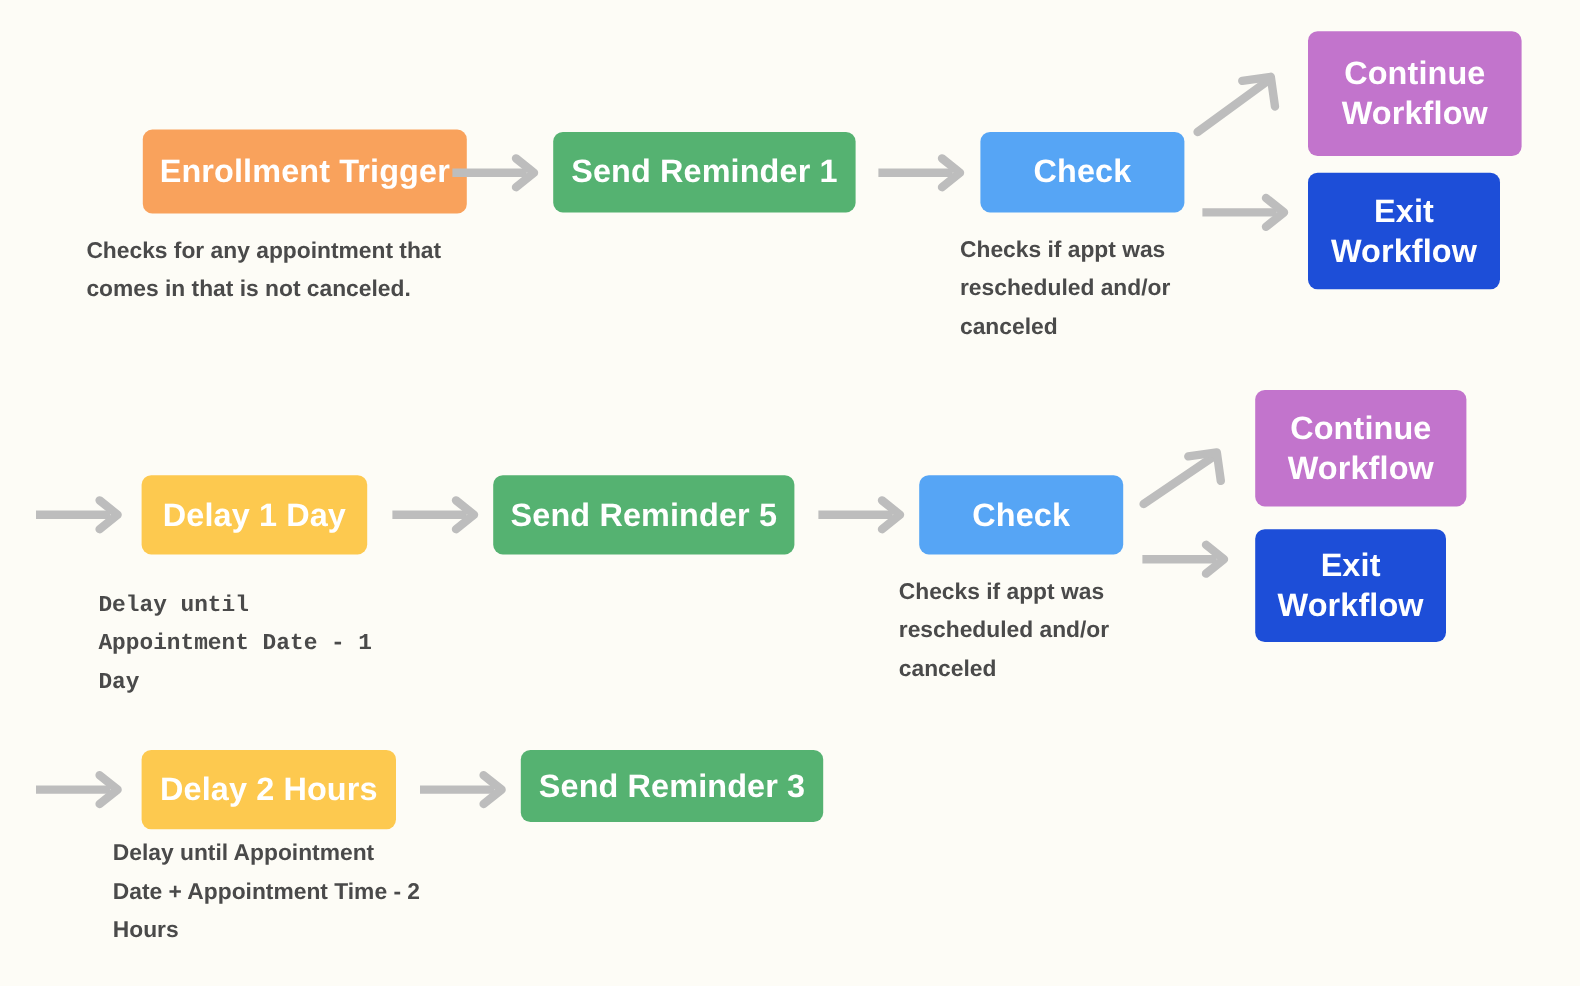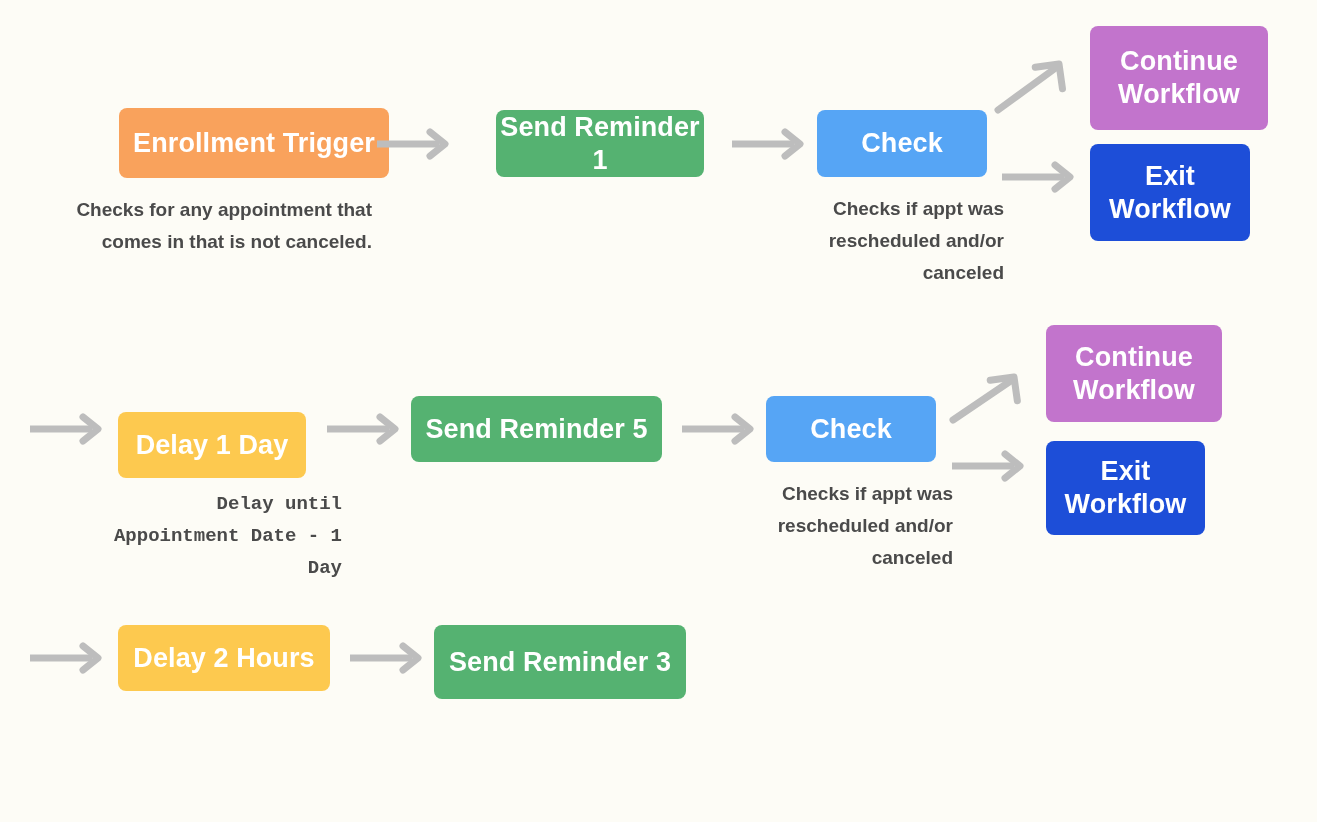--- a/index.html
+++ b/index.html
@@ -44,21 +44,21 @@
 
   .node-label {
     display: block;
     width: 100%;
   }
 
   
   .caption {
     position: absolute;
     box-sizing: border-box;
-    text-align: right;
+    text-align: left;
     color: #4a4a4a;
     font-weight: 700;
     font-size: 19px;
     line-height: 1.68;
     -webkit-font-smoothing: antialiased;
   }
 
   
   .arrow {
     position: absolute;
@@ -77,21 +77,21 @@
 
   <div class="caption" style="left:72px; top:194px; width:300px;">Checks for any appointment that comes in that is not canceled.</div>
 
   <div class="arrow" style="left:375px; top:128px; width:80px; height:32px;">
     <svg width="80" height="32" viewBox="0 0 80 32" fill="none">
       <path d="M2 16 H64" stroke="#bdbdbd" stroke-width="7" stroke-linecap="butt"></path>
       <path d="M55 4 L70 16 L55 28" stroke="#bdbdbd" stroke-width="7" stroke-linecap="round" stroke-linejoin="round" fill="none"></path>
     </svg>
   </div>
 
-  <div class="node action" style="left:461px; top:110px; width:208px; height:67px; font-size:27px;margin-left:35px;">
+  <div class="node action" style="left:461px; top:110px; width:252px; height:67px; font-size:27px;">
     <span class="node-label">Send Reminder 1</span>
   </div>
 
   <div class="arrow" style="left:730px; top:128px; width:80px; height:32px;">
     <svg width="80" height="32" viewBox="0 0 80 32" fill="none">
       <path d="M2 16 H64" stroke="#bdbdbd" stroke-width="7" stroke-linecap="butt"></path>
       <path d="M55 4 L70 16 L55 28" stroke="#bdbdbd" stroke-width="7" stroke-linecap="round" stroke-linejoin="round" fill="none"></path>
     </svg>
   </div>
 
@@ -123,21 +123,21 @@
     <span class="node-label">Exit Workflow</span>
   </div>
 
   <div class="arrow" style="left:28px; top:413px; width:80px; height:32px;">
     <svg width="80" height="32" viewBox="0 0 80 32" fill="none">
       <path d="M2 16 H64" stroke="#bdbdbd" stroke-width="7" stroke-linecap="butt"></path>
       <path d="M55 4 L70 16 L55 28" stroke="#bdbdbd" stroke-width="7" stroke-linecap="round" stroke-linejoin="round" fill="none"></path>
     </svg>
   </div>
 
-  <div class="node delay" style="left:118px; top:412px; width:188px; height:66px; font-size:27px;">
+  <div class="node delay" style="left:118px; top:396px; width:188px; height:66px; font-size:27px;">
     <span class="node-label">Delay 1 Day</span>
   </div>
 
   <div class="caption" style="left:82px; top:489px; width:260px;font-family:Liberation Mono, monospace;">Delay until Appointment Date - 1 Day</div>
 
   <div class="arrow" style="left:325px; top:413px; width:80px; height:32px;">
     <svg width="80" height="32" viewBox="0 0 80 32" fill="none">
       <path d="M2 16 H64" stroke="#bdbdbd" stroke-width="7" stroke-linecap="butt"></path>
       <path d="M55 4 L70 16 L55 28" stroke="#bdbdbd" stroke-width="7" stroke-linecap="round" stroke-linejoin="round" fill="none"></path>
     </svg>
@@ -186,25 +186,26 @@
     <svg width="80" height="32" viewBox="0 0 80 32" fill="none">
       <path d="M2 16 H64" stroke="#bdbdbd" stroke-width="7" stroke-linecap="butt"></path>
       <path d="M55 4 L70 16 L55 28" stroke="#bdbdbd" stroke-width="7" stroke-linecap="round" stroke-linejoin="round" fill="none"></path>
     </svg>
   </div>
 
   <div class="node delay" style="left:118px; top:625px; width:212px; height:66px; font-size:27px;">
     <span class="node-label">Delay 2 Hours</span>
   </div>
 
+  <div class="caption" style="left:94px; top:696px; width:260px;">Delay until Appointment Date + Appointment Time - 2 Hours</div>
 
   <div class="arrow" style="left:348px; top:642px; width:80px; height:32px;">
     <svg width="80" height="32" viewBox="0 0 80 32" fill="none">
       <path d="M2 16 H64" stroke="#bdbdbd" stroke-width="7" stroke-linecap="butt"></path>
       <path d="M55 4 L70 16 L55 28" stroke="#bdbdbd" stroke-width="7" stroke-linecap="round" stroke-linejoin="round" fill="none"></path>
     </svg>
   </div>
 
-  <div class="node action" style="left:434px; top:625px; width:252px; height:74px; font-size:27px;justify-content:center;">
+  <div class="node action" style="left:434px; top:625px; width:252px; height:60px; font-size:27px;justify-content:center;">
     <span class="node-label">Send Reminder 3</span>
   </div>
 
 </div>
 
 </body></html>

